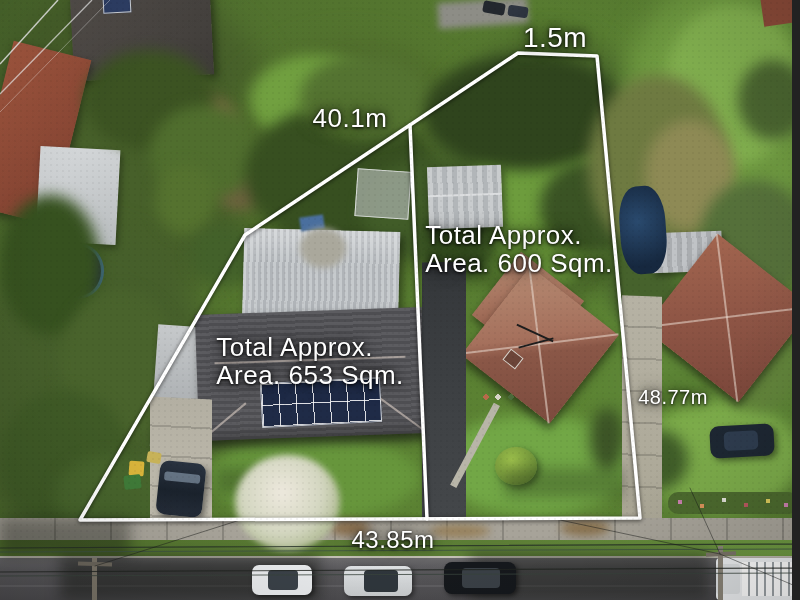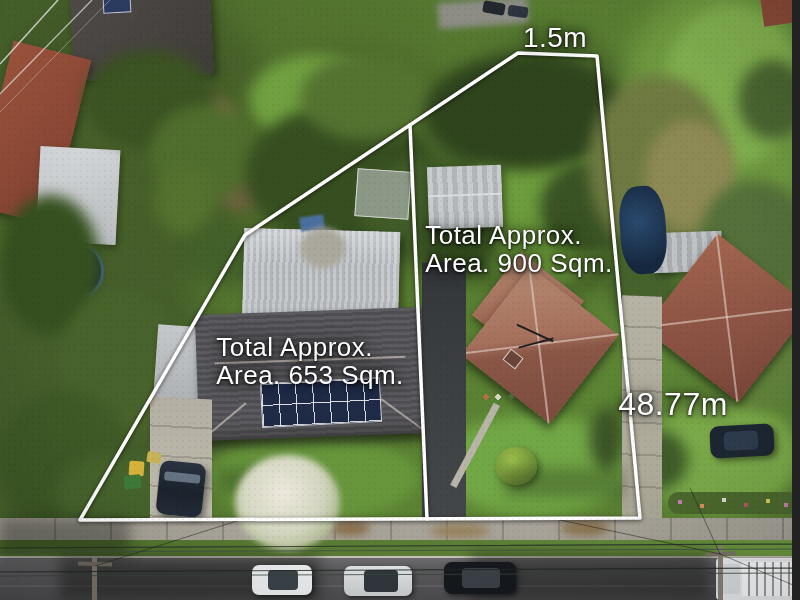--- a/index.html
+++ b/index.html
@@ -177,24 +177,26 @@
     <g stroke="#ffffff" stroke-width="3.5" fill="none" stroke-linejoin="round" stroke-linecap="round" style="filter:drop-shadow(0 1px 2px rgba(0,0,0,.65));">
       <path d="M518 53 L597 56 L640 518 L80 520 L245 235 Z"></path>
       <path d="M410 125 L427 519"></path>
     </g>
   </svg>
 
   <div class="abs" style="left:0;top:0;width:800px;height:540px;background-image:radial-gradient(rgba(0,0,0,.12) 1px,transparent 1.6px);background-size:6px 6px;opacity:.35;"></div>
   <div class="abs" style="left:0;top:0;width:800px;height:600px;background:radial-gradient(ellipse at 50% 45%,transparent 62%,rgba(0,0,0,.16));"></div>
 
   <div class="lbl" style="left:555px;top:22px;font-size:28px;">1.5m</div>
-  <div class="lbl" style="left:673px;top:386px;font-size:32px;">48.77m</div>
+  <div class="lbl" style="left:350px;top:103px;font-size:26px;">40.1m</div>
+  <div class="lbl" style="left:673px;top:386px;font-size:20px;">48.77m</div>
+  <div class="lbl" style="left:393px;top:526px;font-size:24px;">43.85m</div>
 
   <div class="lbl lbl2" style="left:519px;top:221px;font-size:26px;">
     <div>Total Approx.</div>
-    <div>Area. 900 Sqm.</div>
+    <div>Area. 600 Sqm.</div>
   </div>
   <div class="lbl lbl2" style="left:310px;top:333px;font-size:26px;">
     <div>Total Approx.</div>
     <div>Area. 653 Sqm.</div>
   </div>
 
 </div>
 
 </body></html>

